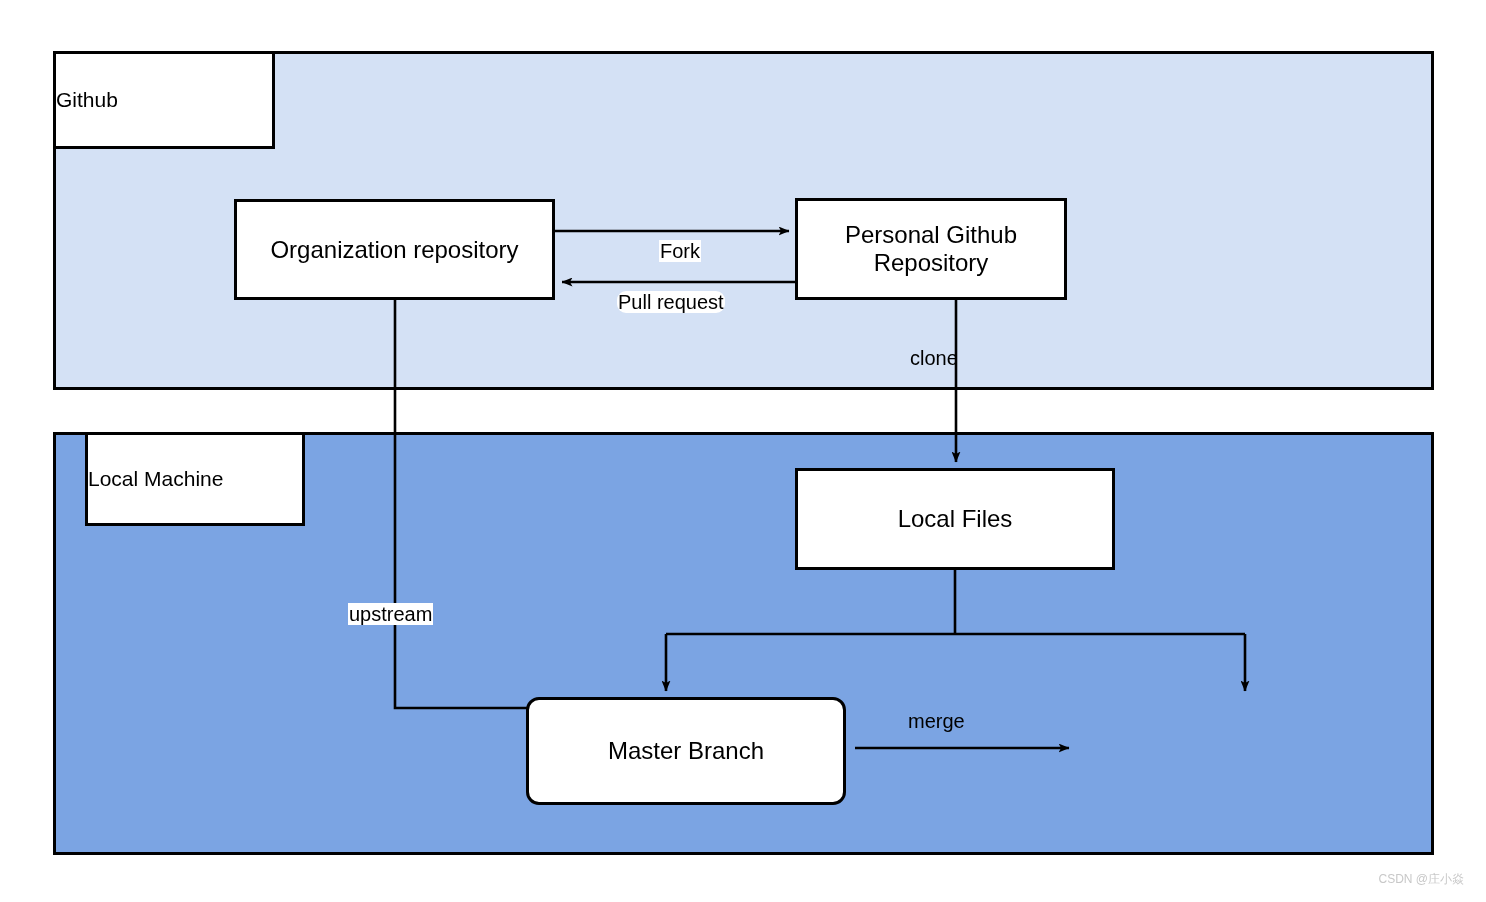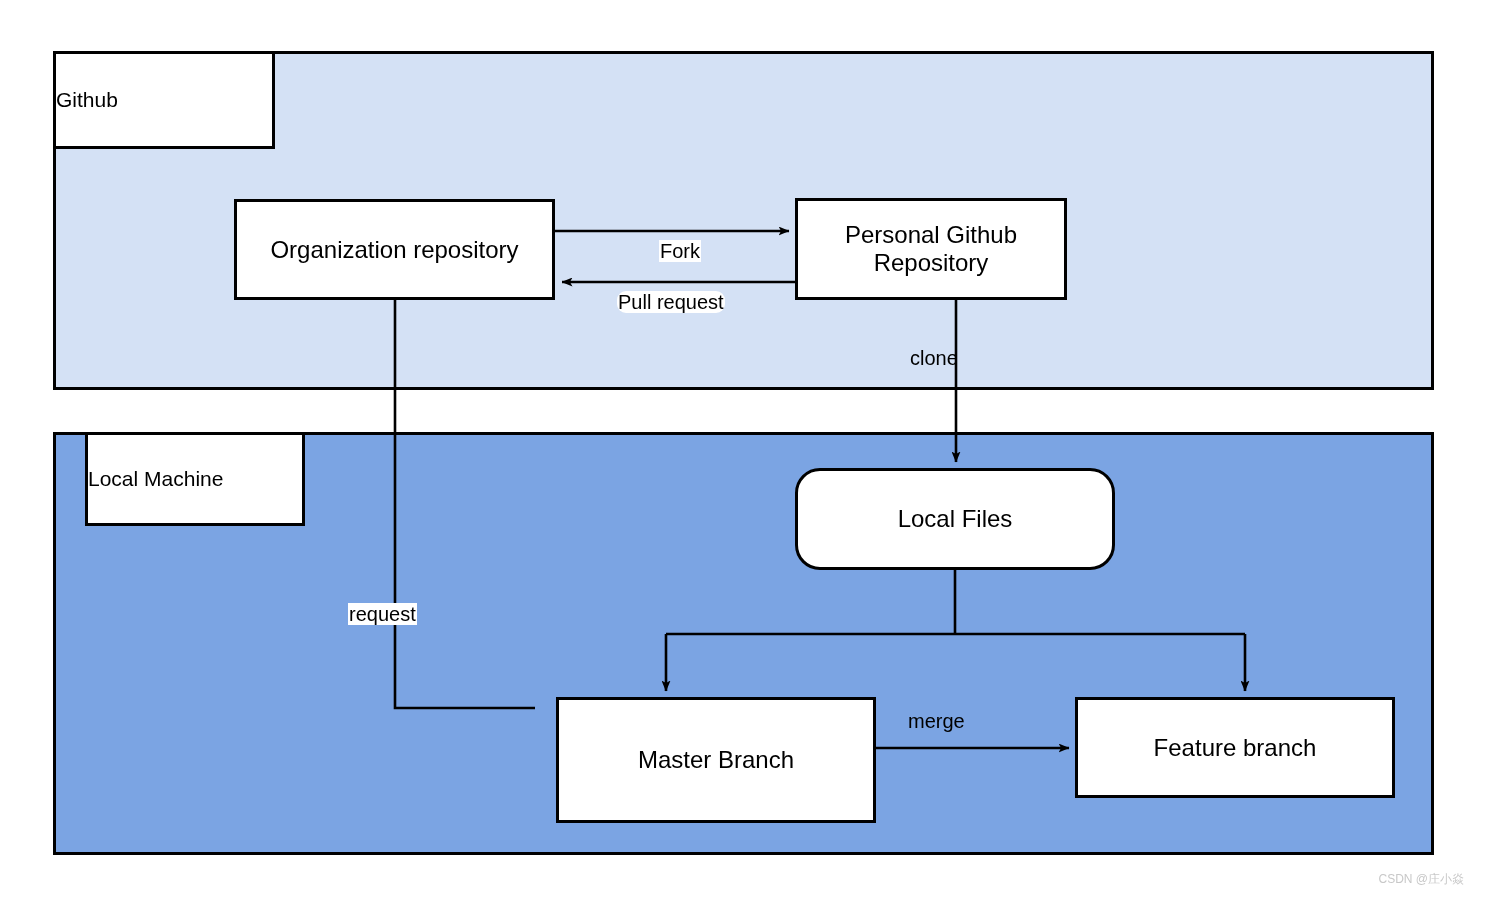--- a/index.html
+++ b/index.html
@@ -69,22 +69,22 @@
     display: flex;
     align-items: center;
     justify-content: center;
     font-size: 24px;
     color: #000000;
     z-index: 6;
     text-align: center;
   }
   #node-org-repo   { left: 234px;  top: 199px; width: 321px; height: 101px; }
   #node-personal   { left: 795px;  top: 198px; width: 272px; height: 102px; }
-  #node-local-files{ left: 795px;  top: 468px; width: 320px; height: 102px; border-radius: 25px; }
-  #node-master     { left: 556px;  top: 697px; width: 320px; height: 126px; }
+  #node-local-files{ left: 795px;  top: 468px; width: 320px; height: 102px; }
+  #node-master     { left: 526px;  top: 697px; width: 320px; height: 108px; border-radius: 13px; }
   #node-feature    { left: 1075px; top: 697px; width: 320px; height: 101px; }
 
   #edges {
     position: absolute;
     left: 0; top: 0;
     width: 1486px;
     height: 902px;
     z-index: 4;
     pointer-events: none;
   }
@@ -180,25 +180,22 @@
   </div>
 
   <div class="node" id="node-local-files">
     <span>Local Files</span>
   </div>
 
   <div class="node" id="node-master">
     <span>Master Branch</span>
   </div>
 
-  <div class="node" id="node-feature">
-    <span>Feature branch</span>
-  </div>
 
   <div class="edge-label boxed" id="label-fork">Fork</div>
   <div class="edge-label boxed" id="label-pull">Pull request</div>
   <div class="edge-label plain" id="label-clone">clone</div>
-  <div class="edge-label boxed" id="label-upstream">request</div>
+  <div class="edge-label boxed" id="label-upstream">upstream</div>
   <div class="edge-label plain" id="label-merge">merge</div>
 
   <div id="watermark">CSDN @庄小焱</div>
 
 </div>
 
 </body></html>

